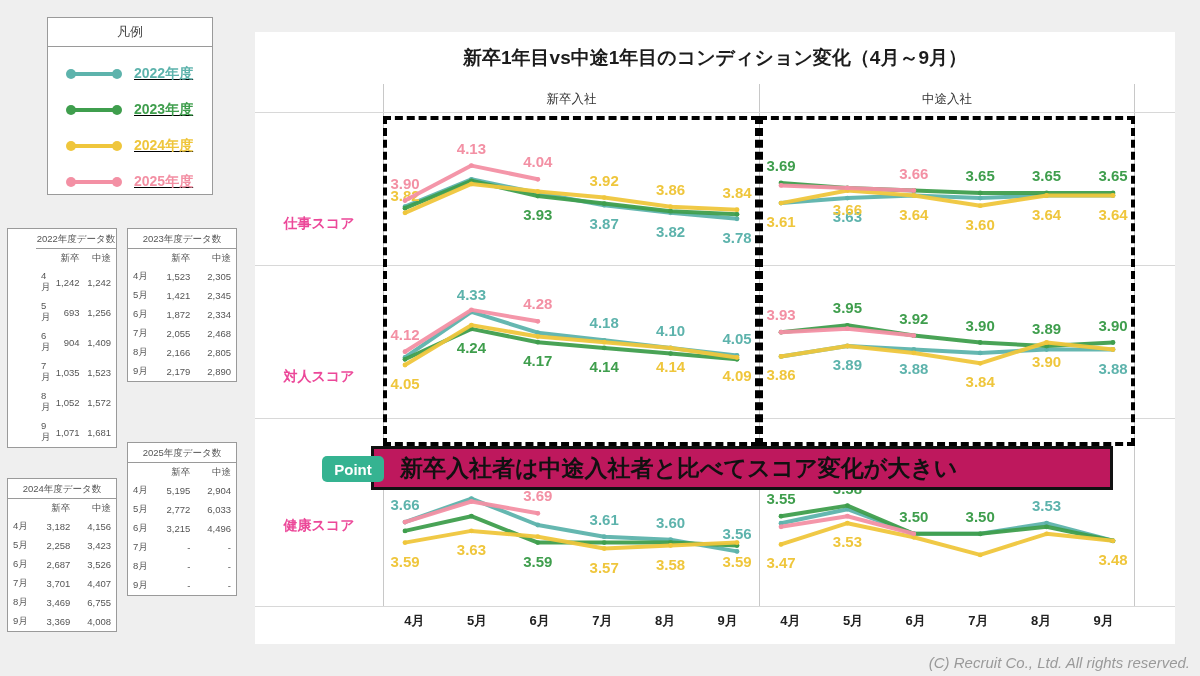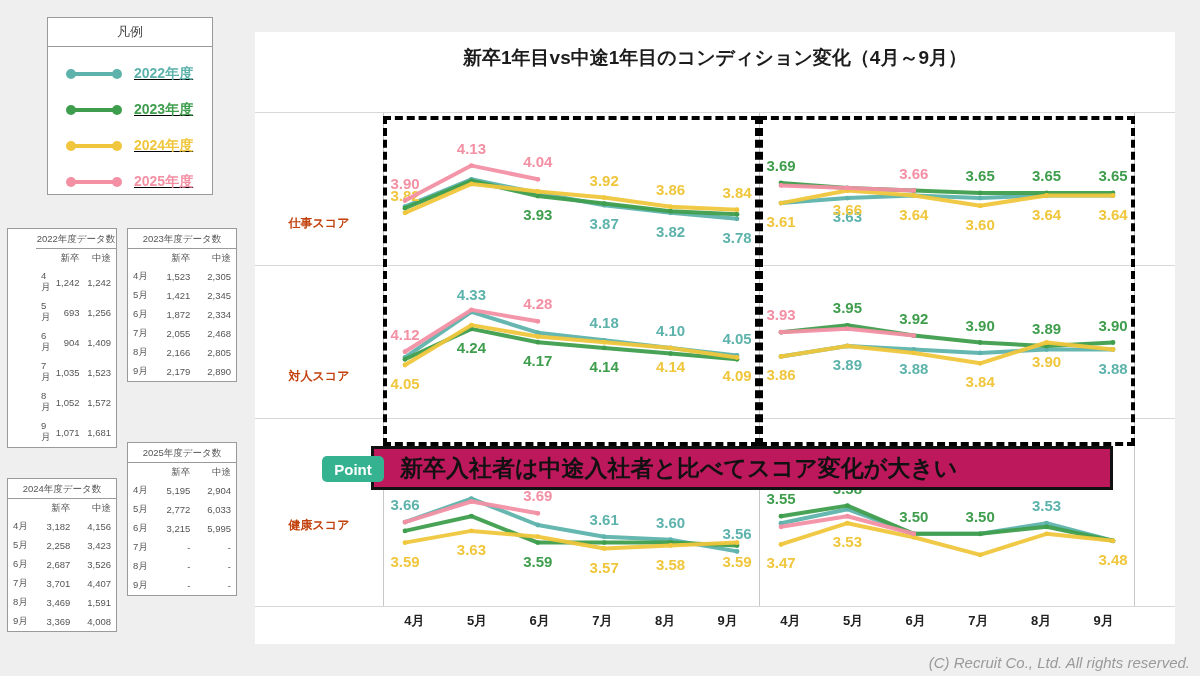--- a/index.html
+++ b/index.html
@@ -60,21 +60,21 @@
     position:absolute;top:0;height:28px;line-height:30px;text-align:center;
     font-size:12.5px;color:#333;border-left:1px solid #c8c8c8;box-sizing:border-box;
   }
   .grp-header .g.g0{left:128px;width:376px;}
   .grp-header .g.g1{left:504px;width:376px;border-right:1px solid #c8c8c8;}
   .hrule{position:absolute;left:0;width:920px;height:1px;background:#d8d8d8;}
 
   .plotarea{position:absolute;left:0;width:920px;}
   .rowlabel{
     position:absolute;left:0;width:128px;text-align:center;
-    font-size:12px;font-weight:bold;color:#c2410c;
+    font-size:14px;font-weight:bold;color:#ec4899;
   }
   .vsep{position:absolute;width:1px;background:#c8c8c8;}
 
   .panel{position:absolute;height:100%;}
   .panel.p0{left:128px;width:376px;}
   .panel.p1{left:504px;width:376px;}
   .panel svg{display:block;width:100%;height:100%;overflow:visible;}
 
   .dashbox{
     position:absolute;border:4px dashed #000;box-sizing:border-box;
@@ -259,21 +259,21 @@
             <td class="c2">3,526</td>
           </tr>
           <tr>
             <td class="c0">7月</td>
             <td class="c1">3,701</td>
             <td class="c2">4,407</td>
           </tr>
           <tr>
             <td class="c0">8月</td>
             <td class="c1">3,469</td>
-            <td class="c2">1,591</td>
+            <td class="c2">6,755</td>
           </tr>
           <tr>
             <td class="c0">9月</td>
             <td class="c1">3,369</td>
             <td class="c2">4,008</td>
           </tr>
         </tbody>
       </table>
   </div>
   <div class="tbl t3">
@@ -291,21 +291,21 @@
             <td class="c2">2,904</td>
           </tr>
           <tr>
             <td class="c0">5月</td>
             <td class="c1">2,772</td>
             <td class="c2">6,033</td>
           </tr>
           <tr>
             <td class="c0">6月</td>
             <td class="c1">3,215</td>
-            <td class="c2">5,995</td>
+            <td class="c2">4,496</td>
           </tr>
           <tr>
             <td class="c0">7月</td>
             <td class="c1">-</td>
             <td class="c2">-</td>
           </tr>
           <tr>
             <td class="c0">8月</td>
             <td class="c1">-</td>
             <td class="c2">-</td>
@@ -317,20 +317,24 @@
           </tr>
         </tbody>
       </table>
   </div>
 </div>
 
 <div id="card">
 
   <div id="chart-title">新卒1年目vs中途1年目のコンディション変化（4月～9月）</div>
 
+  <div class="grp-header">
+    <div class="g g0">新卒入社</div>
+    <div class="g g1">中途入社</div>
+  </div>
 
   <div class="hrule" style="top:80px;"></div>
 
   <div class="plotarea" style="top:81px;height:152px;">
     <div class="rowlabel" style="top:102px;">仕事スコア</div>
     <div class="vsep" style="left:128px;top:0;height:152px;"></div>
     <div class="vsep" style="left:504px;top:0;height:152px;"></div>
     <div class="vsep" style="left:879px;top:0;height:152px;"></div>
     <div class="panel p0">
         <svg id="svg-0" viewBox="0 0 376 152" preserveAspectRatio="none">

